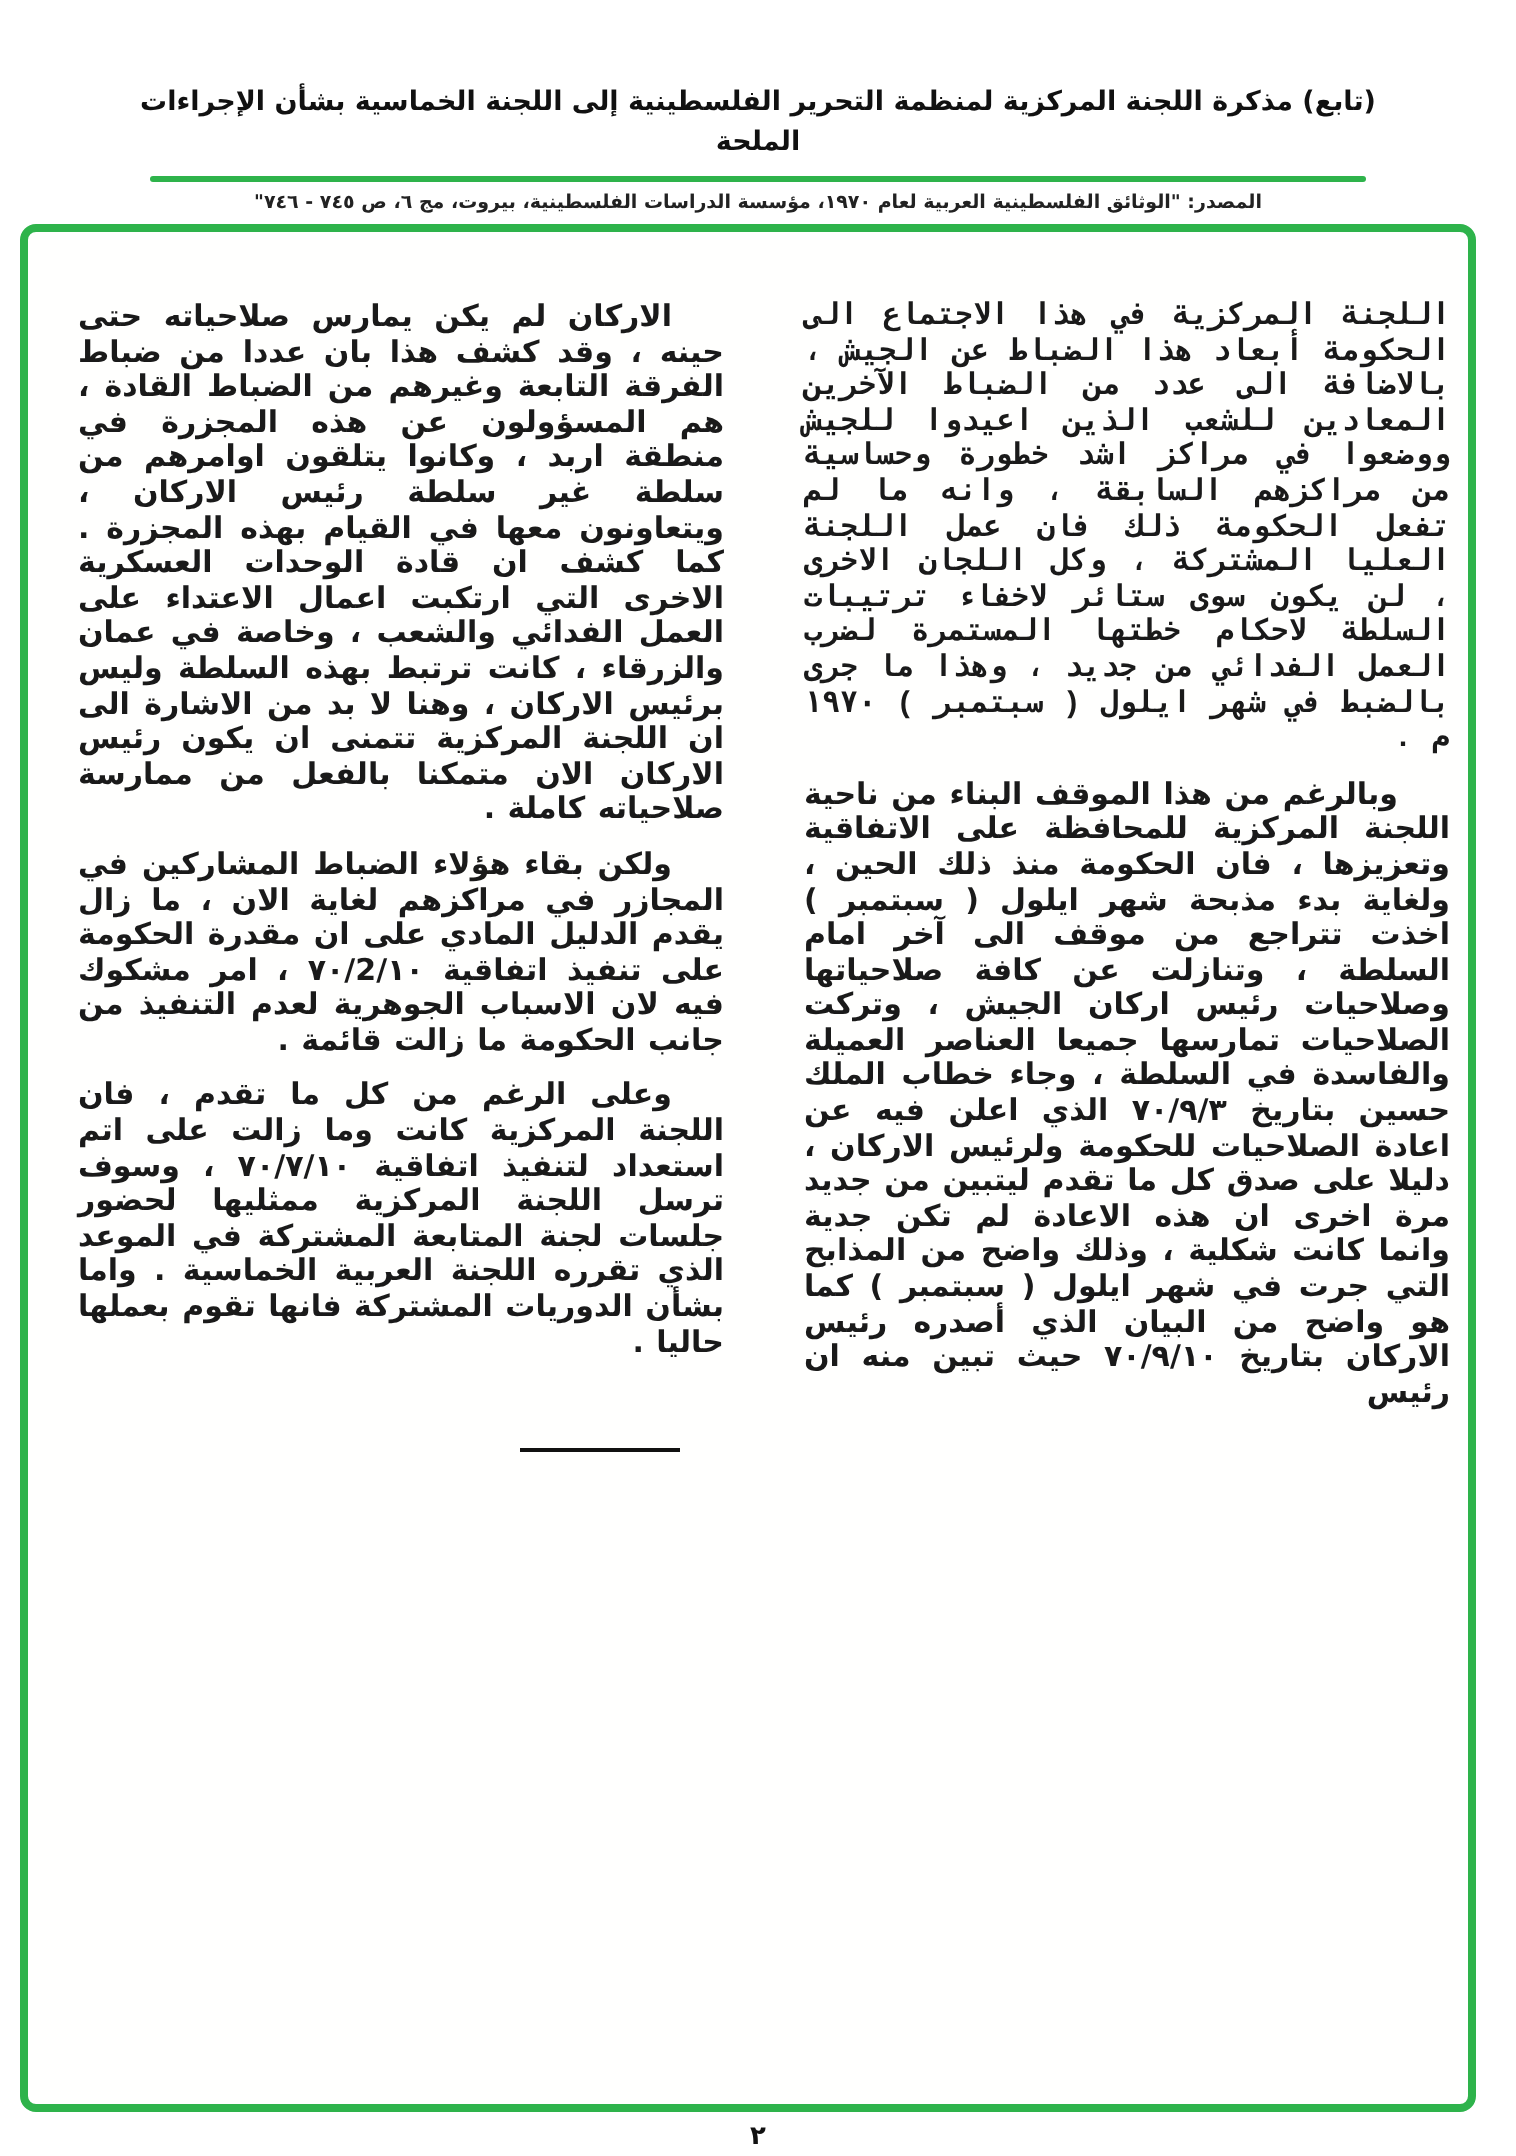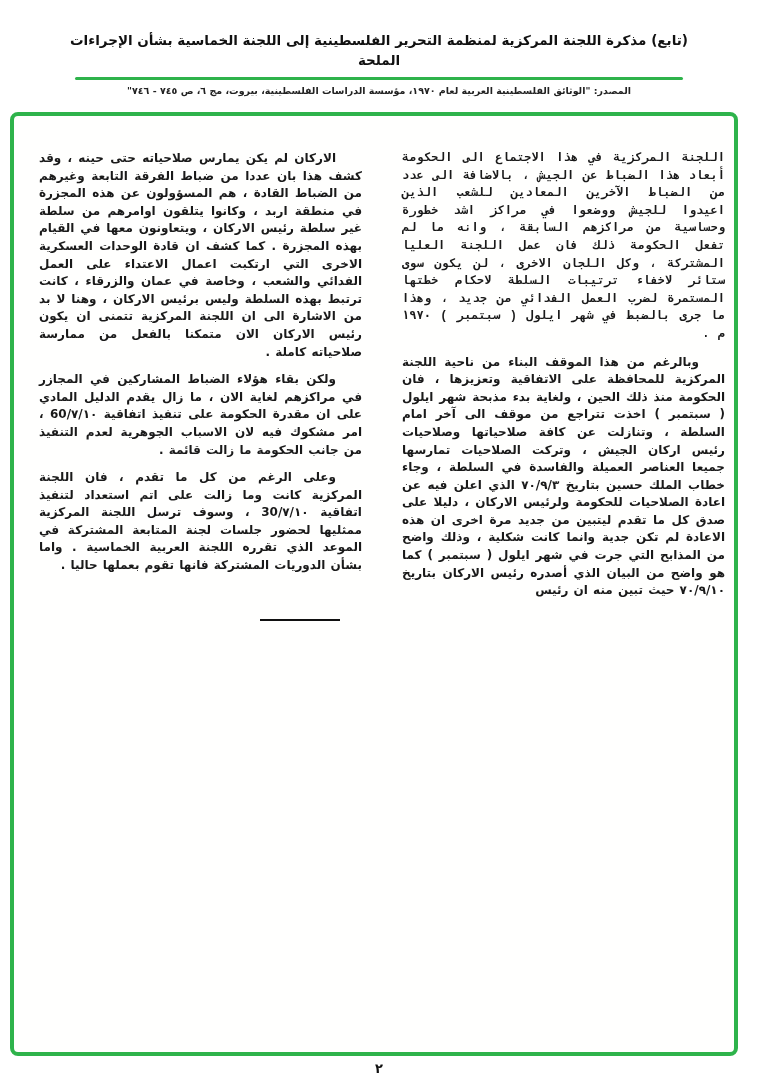--- a/index.html
+++ b/index.html
@@ -12,21 +12,21 @@
     position: relative;
     overflow: hidden;
   }
   .page {
     position: relative;
     width: 758px;
     height: 1078px;
     background: #ffffff;
   }
   .header {
-    padding-top: 30px;
+    padding-top: 41px;
     text-align: center;
     direction: rtl;
   }
   .title {
     margin: 0 auto;
     font-size: 13.5px;
     font-weight: 700;
     line-height: 1.5;
     width: 640px;
     letter-spacing: 0;
@@ -58,21 +58,21 @@
     display: flex;
     direction: rtl;           
     gap: 24px;
     padding: 34px 9px 0 9px;
     box-sizing: border-box;
   }
   .col {
     flex: 1 1 0;
     direction: rtl;
     text-align: justify;
-    font-size: 12px;
+    font-size: 15px;
     font-weight: 700;
     line-height: 17.6px;
     color: #1a1a1a;
     word-spacing: 1px;
     margin-left: 16px;
   }
   .col p {
     margin: 0 0 10px 0;
     text-indent: 26px;
   }
@@ -110,22 +110,22 @@
   <div class="frame" style="border-color: rgb(46, 179, 75);">
     <div class="columns">
 
       <div class="col col-right">
         <p>اللجنة المركزية في هذا الاجتماع الى الحكومة أبعاد هذا الضباط عن الجيش ، بالاضافة الى عدد من الضباط الآخرين المعادين للشعب الذين اعيدوا للجيش ووضعوا في مراكز اشد خطورة وحساسية من مراكزهم السابقة ، وانه ما لم تفعل الحكومة ذلك فان عمل اللجنة العليا المشتركة ، وكل اللجان الاخرى ، لن يكون سوى ستائر لاخفاء ترتيبات السلطة لاحكام خطتها المستمرة لضرب العمل الفدائي من جديد ، وهذا ما جرى بالضبط في شهر ايلول ( سبتمبر ) ١٩٧٠ م .</p>
         <p>وبالرغم من هذا الموقف البناء من ناحية اللجنة المركزية للمحافظة على الاتفاقية وتعزيزها ، فان الحكومة منذ ذلك الحين ، ولغاية بدء مذبحة شهر ايلول ( سبتمبر ) اخذت تتراجع من موقف الى آخر امام السلطة ، وتنازلت عن كافة صلاحياتها وصلاحيات رئيس اركان الجيش ، وتركت الصلاحيات تمارسها جميعا العناصر العميلة والفاسدة في السلطة ، وجاء خطاب الملك حسين بتاريخ ٧٠/٩/٣ الذي اعلن فيه عن اعادة الصلاحيات للحكومة ولرئيس الاركان ، دليلا على صدق كل ما تقدم ليتبين من جديد مرة اخرى ان هذه الاعادة لم تكن جدية وانما كانت شكلية ، وذلك واضح من المذابح التي جرت في شهر ايلول ( سبتمبر ) كما هو واضح من البيان الذي أصدره رئيس الاركان بتاريخ ٧٠/٩/١٠ حيث تبين منه ان رئيس</p>
       </div>
 
       <div class="col col-left">
         <p>الاركان لم يكن يمارس صلاحياته حتى حينه ، وقد كشف هذا بان عددا من ضباط الفرقة التابعة وغيرهم من الضباط القادة ، هم المسؤولون عن هذه المجزرة في منطقة اربد ، وكانوا يتلقون اوامرهم من سلطة غير سلطة رئيس الاركان ، ويتعاونون معها في القيام بهذه المجزرة . كما كشف ان قادة الوحدات العسكرية الاخرى التي ارتكبت اعمال الاعتداء على العمل الفدائي والشعب ، وخاصة في عمان والزرقاء ، كانت ترتبط بهذه السلطة وليس برئيس الاركان ، وهنا لا بد من الاشارة الى ان اللجنة المركزية تتمنى ان يكون رئيس الاركان الان متمكنا بالفعل من ممارسة صلاحياته كاملة .</p>
-        <p>ولكن بقاء هؤلاء الضباط المشاركين في المجازر في مراكزهم لغاية الان ، ما زال يقدم الدليل المادي على ان مقدرة الحكومة على تنفيذ اتفاقية 60/٧/١٠ ، امر مشكوك فيه لان الاسباب الجوهرية لعدم التنفيذ من جانب الحكومة ما زالت قائمة .</p>
-        <p>وعلى الرغم من كل ما تقدم ، فان اللجنة المركزية كانت وما زالت على اتم استعداد لتنفيذ اتفاقية 30/٧/١٠ ، وسوف ترسل اللجنة المركزية ممثليها لحضور جلسات لجنة المتابعة المشتركة في الموعد الذي تقرره اللجنة العربية الخماسية . واما بشأن الدوريات المشتركة فانها تقوم بعملها حاليا .</p>
+        <p>ولكن بقاء هؤلاء الضباط المشاركين في المجازر في مراكزهم لغاية الان ، ما زال يقدم الدليل المادي على ان مقدرة الحكومة على تنفيذ اتفاقية ٧٠/2/١٠ ، امر مشكوك فيه لان الاسباب الجوهرية لعدم التنفيذ من جانب الحكومة ما زالت قائمة .</p>
+        <p>وعلى الرغم من كل ما تقدم ، فان اللجنة المركزية كانت وما زالت على اتم استعداد لتنفيذ اتفاقية ٧٠/٧/١٠ ، وسوف ترسل اللجنة المركزية ممثليها لحضور جلسات لجنة المتابعة المشتركة في الموعد الذي تقرره اللجنة العربية الخماسية . واما بشأن الدوريات المشتركة فانها تقوم بعملها حاليا .</p>
         <div class="end-divider"></div>
       </div>
 
     </div>
   </div>
 
   <div class="page-number">٢</div>
 
 </div>
 

